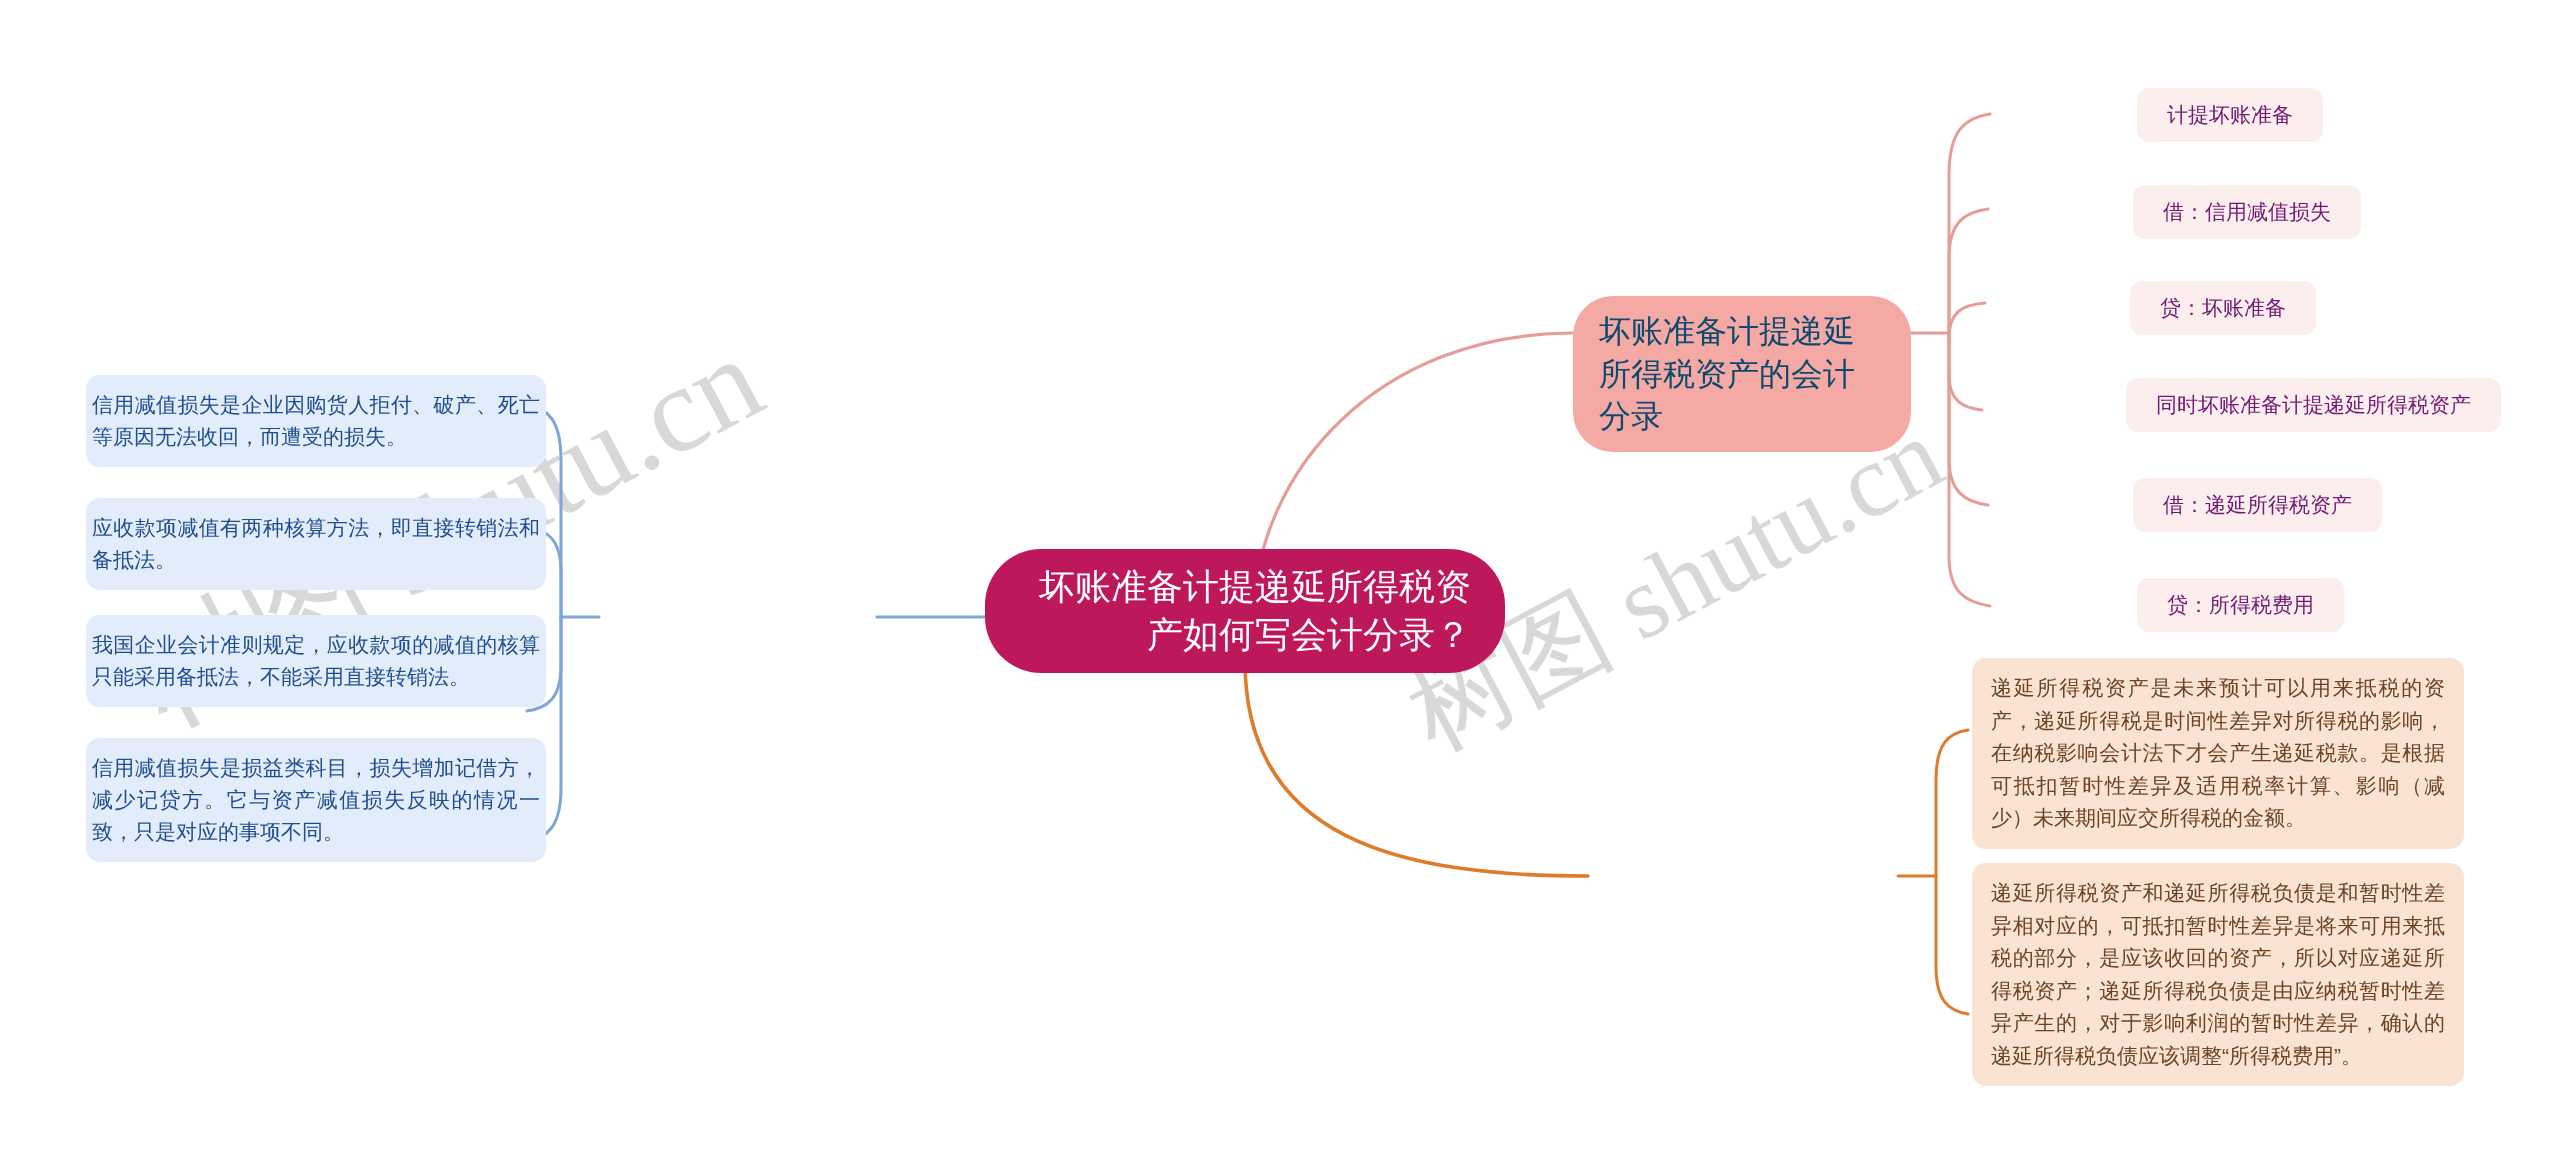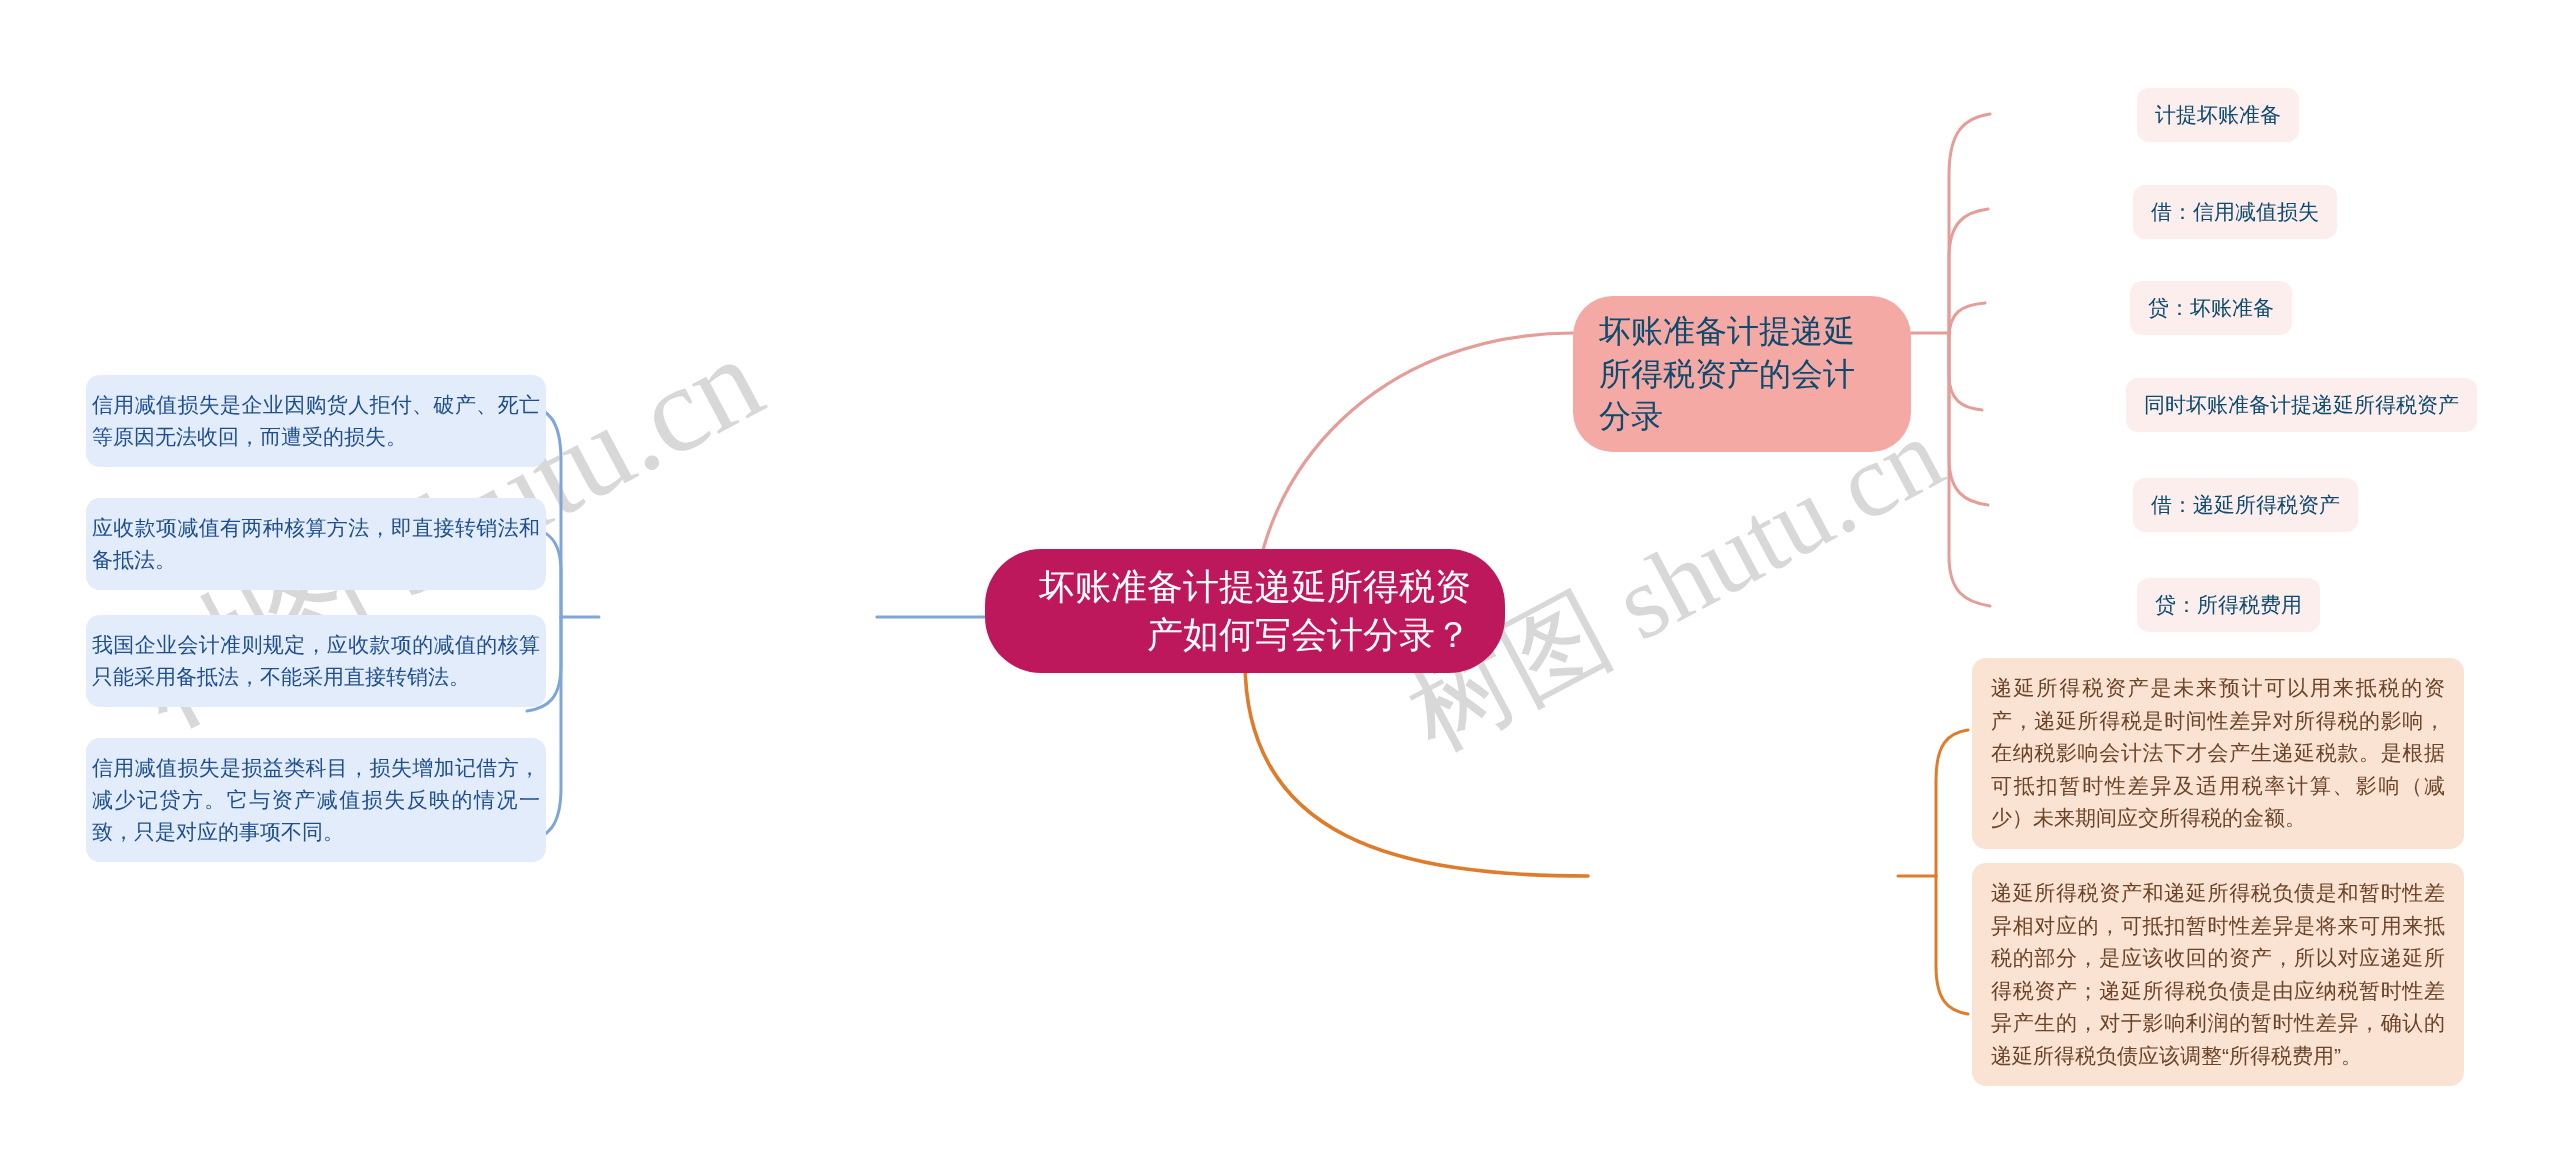--- a/index.html
+++ b/index.html
@@ -119,25 +119,25 @@
     font-size: 21px;
     line-height: 1.52;
     padding: 14px 6px;
     width: 460px;
     text-align: justify;
   }
 
   
   .leaf-pink {
     background: #fceeed;
-    color: #0c4a6e;
+    color: #701a75;
     border-radius: 12px;
     font-size: 21px;
     line-height: 1.5;
-    padding: 11px 18px;
+    padding: 11px 30px;
     text-align: left;
     white-space: nowrap;
   }
 
   
   .leaf-orange {
     background: #fae3d3;
     color: #6b4326;
     border-radius: 14px;
     font-size: 21px;

